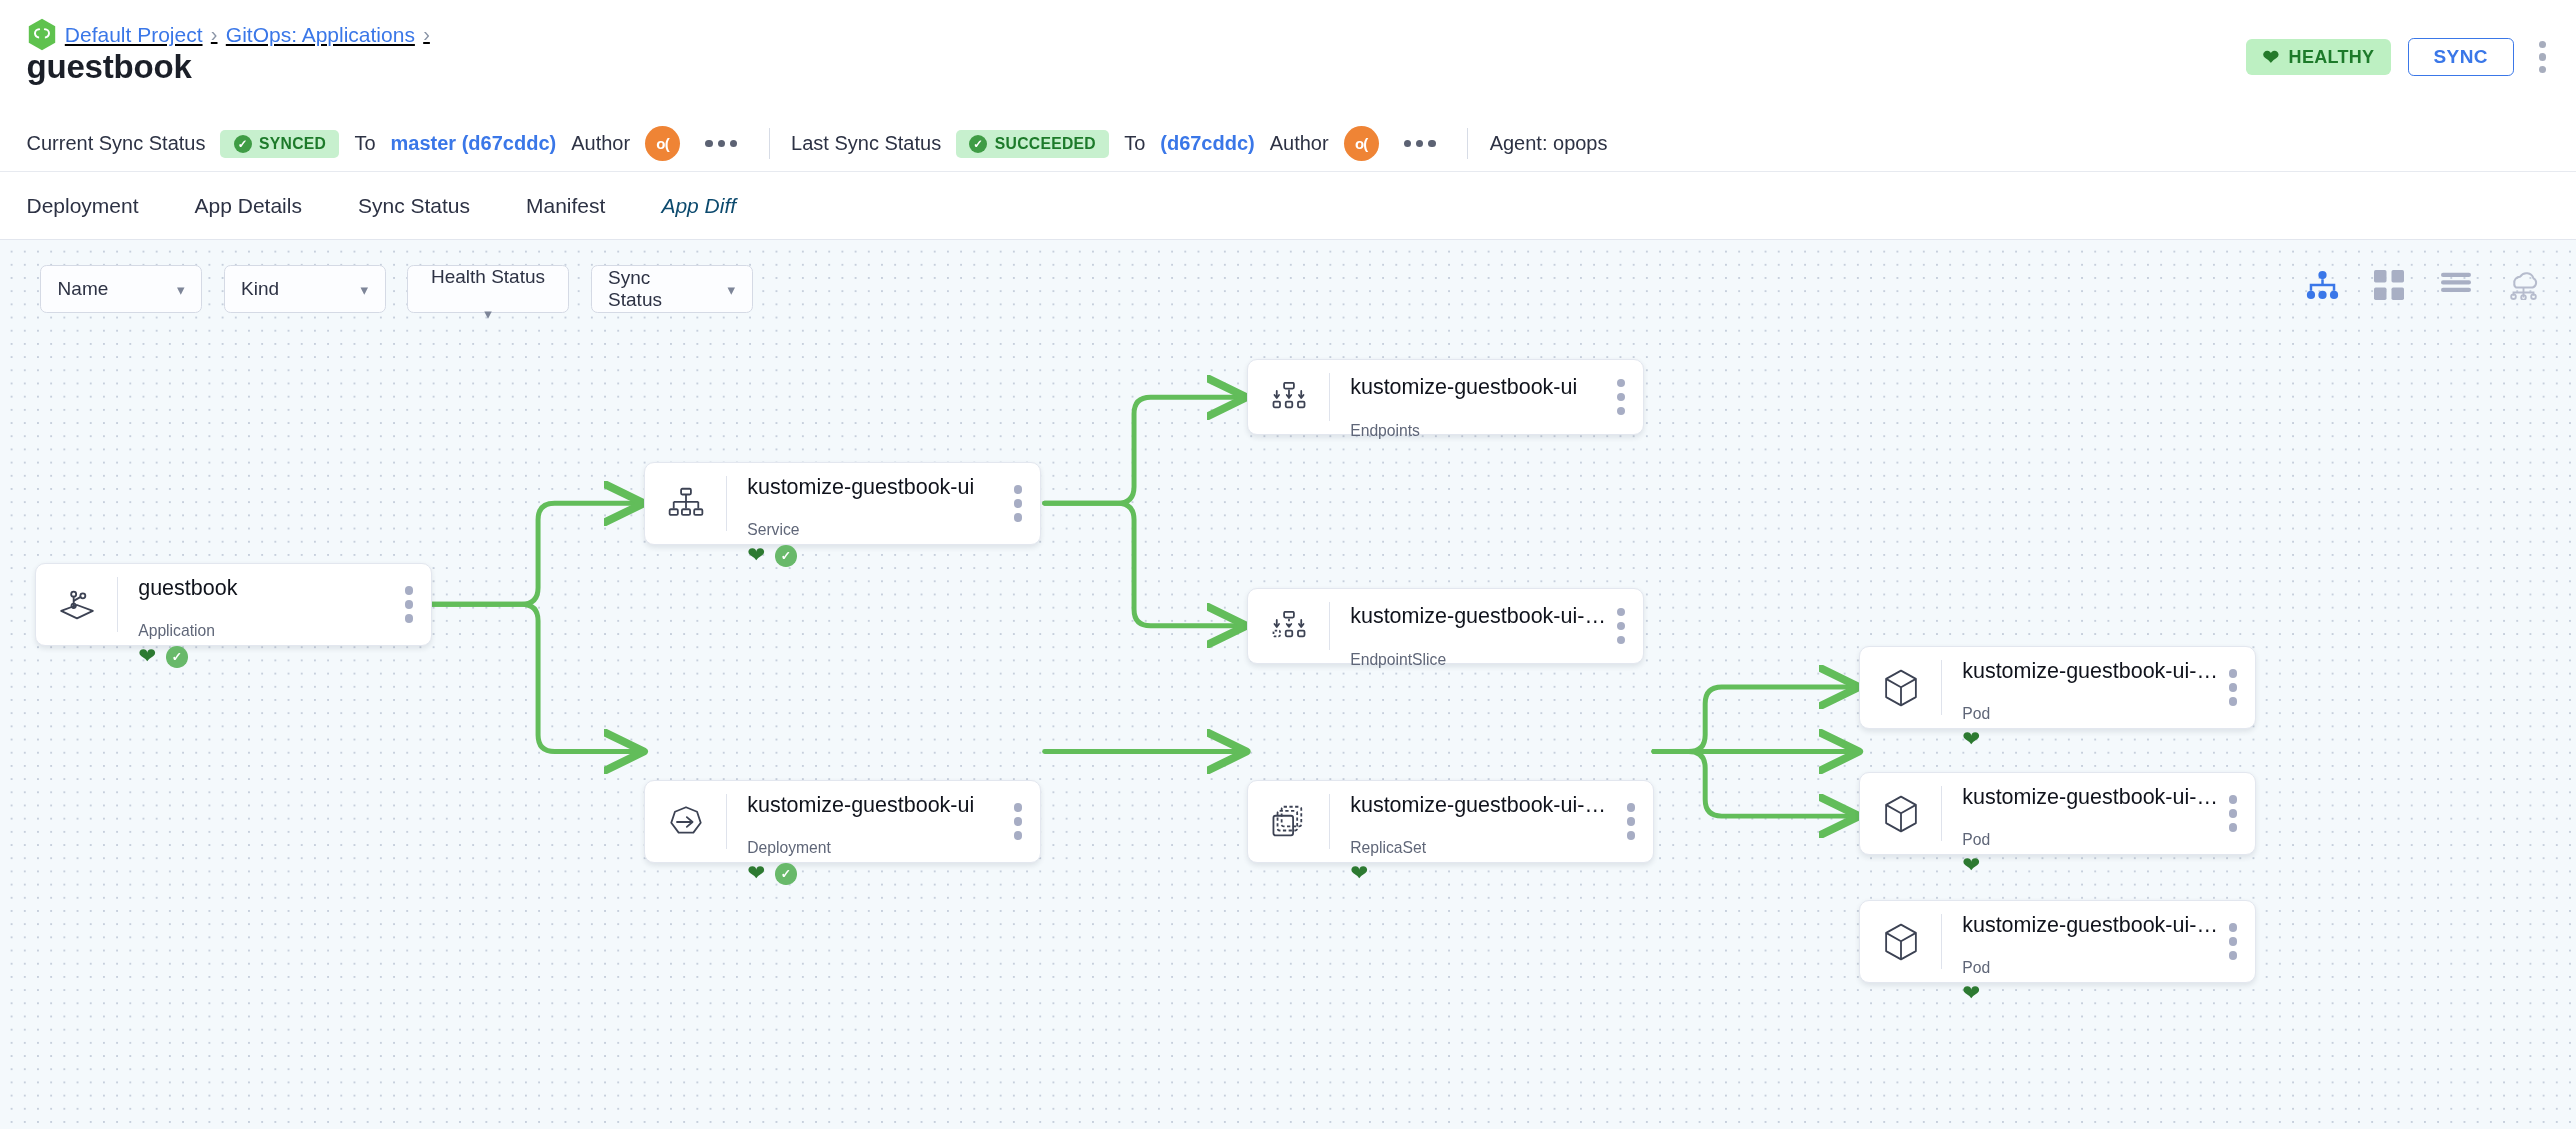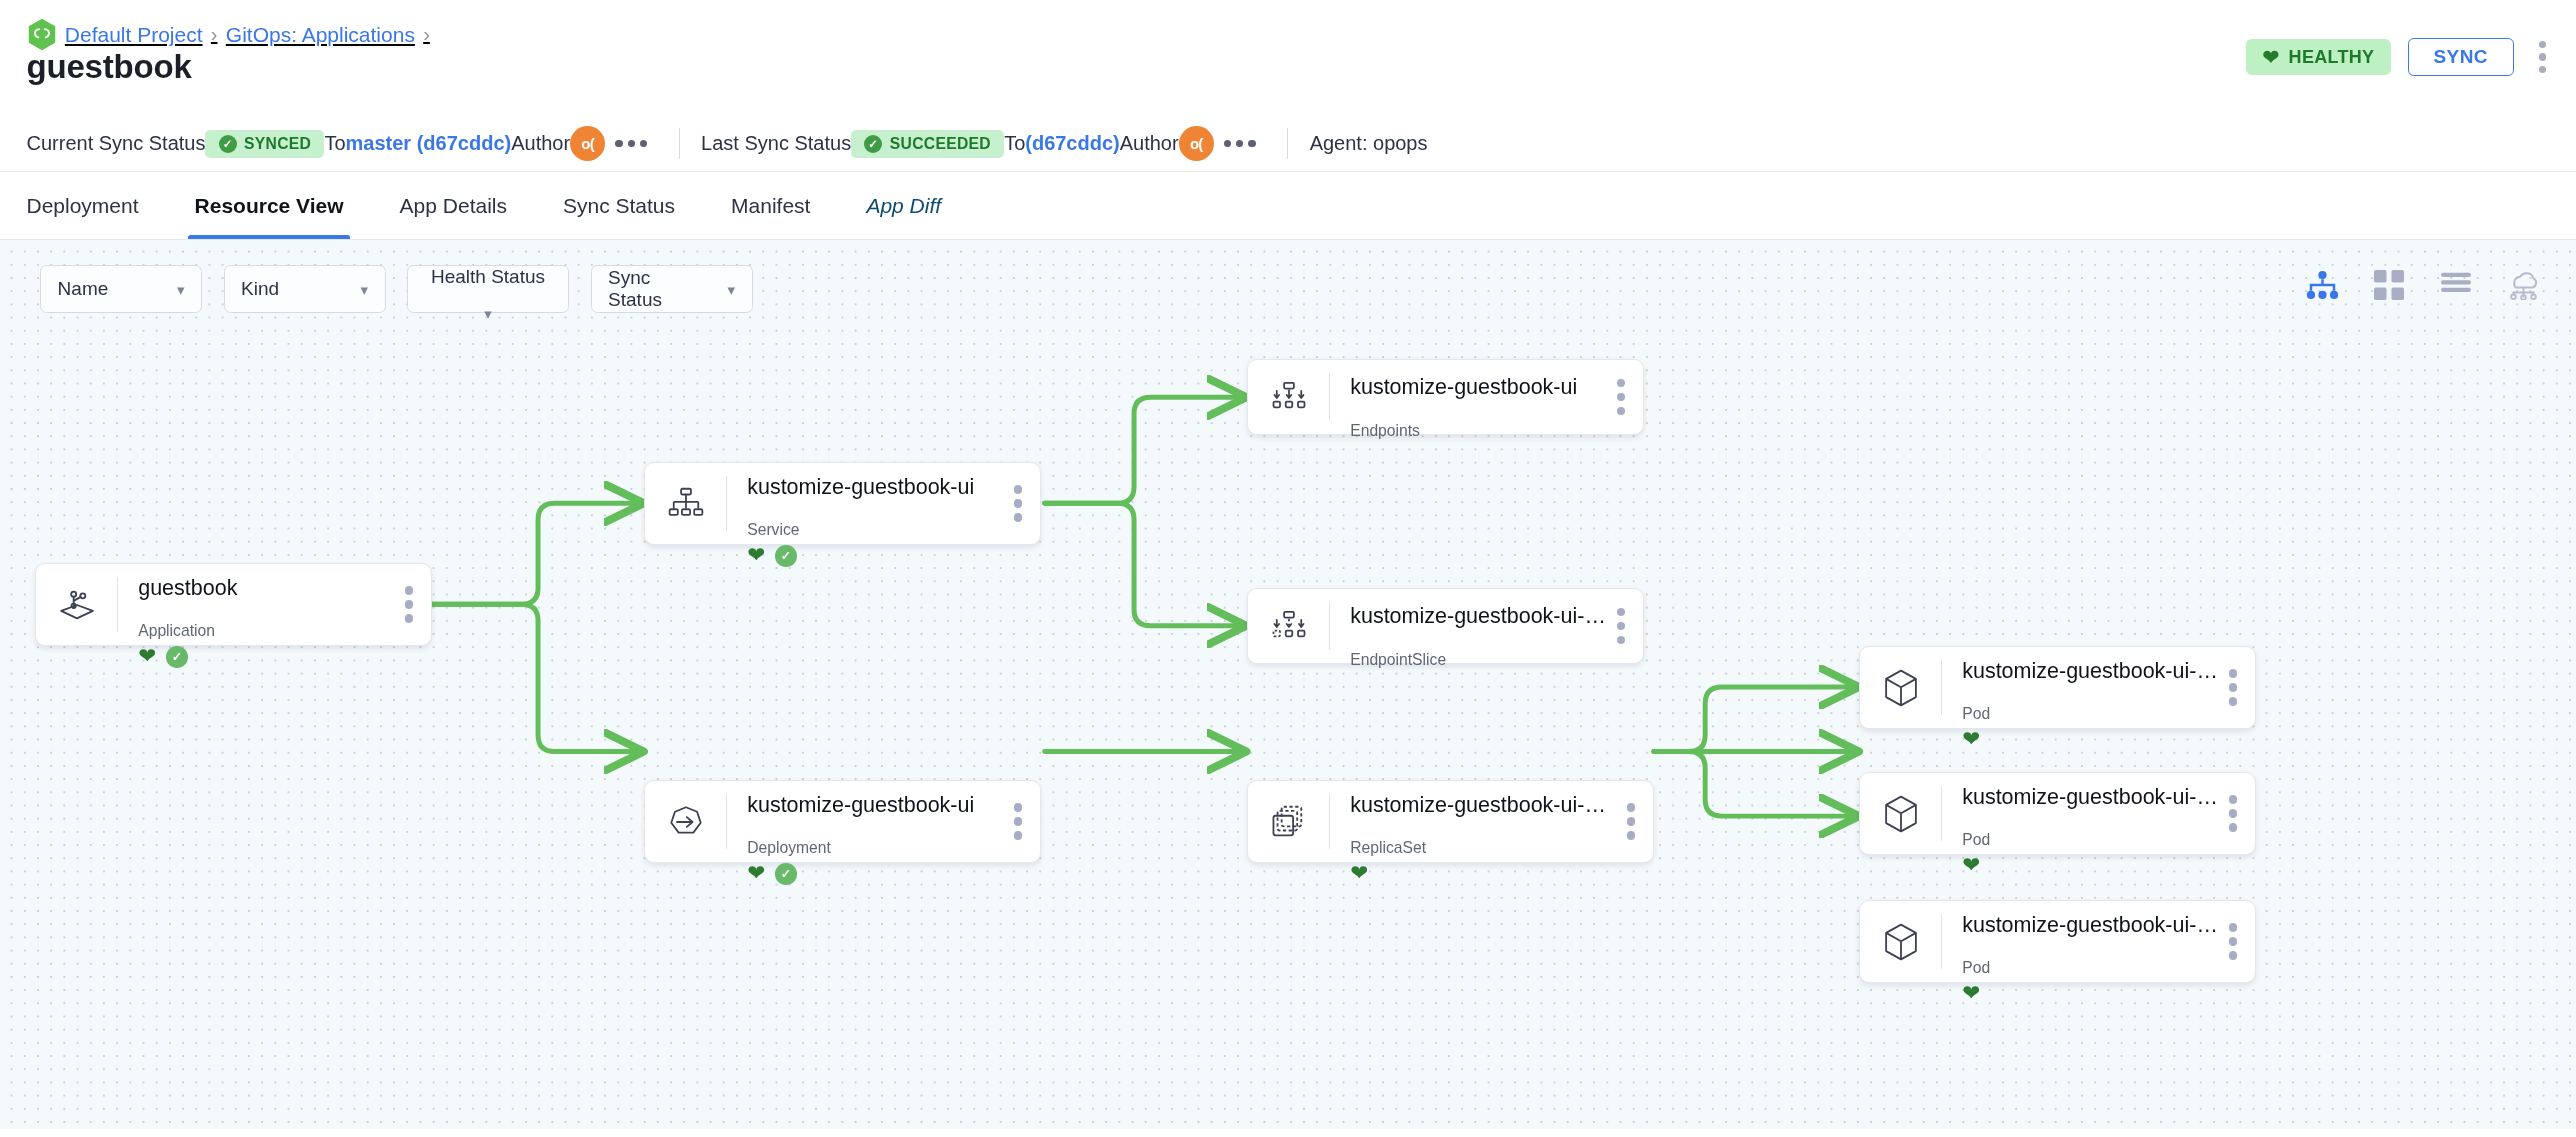--- a/index.html
+++ b/index.html
@@ -47,21 +47,21 @@
   }
   .kebab-v { display:flex; flex-direction:column; gap:5px; padding:5px 8.3px; cursor:pointer; }
   .kebab-v i { width:7.4px; height:7.4px; border-radius:50%; background:#a7adbd; display:block; }
 
   
   .statusbar {
     height:56px; display:flex; align-items:center;
     padding-left:26.5px; gap:0; background:#fff;
     border-bottom:0.8px solid #e7eaf0;
   }
-  .st-group { display:flex; align-items:center; }
+  .st-group { display:flex; align-items:center; gap:15px; }
   .st-label { font-size:20px; color:#2d3244; }
   .pill {
     display:flex; align-items:center; gap:7.4px;
     background:#c7f0ce; color:#1d7a2a; border-radius:5px;
     padding:5px 13.2px; font-size:15.7px; font-weight:700; letter-spacing:0.3px;
   }
   .pill .circ {
     width:18px; height:18px; border-radius:50%; background:#3f9c45;
     display:flex; align-items:center; justify-content:center;
     color:#fff; font-size:11.6px; font-weight:700;
@@ -232,21 +232,20 @@
       </span>
   </div>
 
   <span class="st-divider"></span>
 
   <span class="st-agent">Agent:  opops</span>
 </div>
 
 <div class="tabs">
   <div class="tab">Deployment</div>
-  <div class="tab active">Resource View</div>
   <div class="tab">App Details</div>
   <div class="tab">Sync Status</div>
   <div class="tab">Manifest</div>
   <div class="tab disabled">App Diff</div>
 </div>
 
 <div class="canvas">
 
   <div class="filters">
     <div class="filter f-name">

